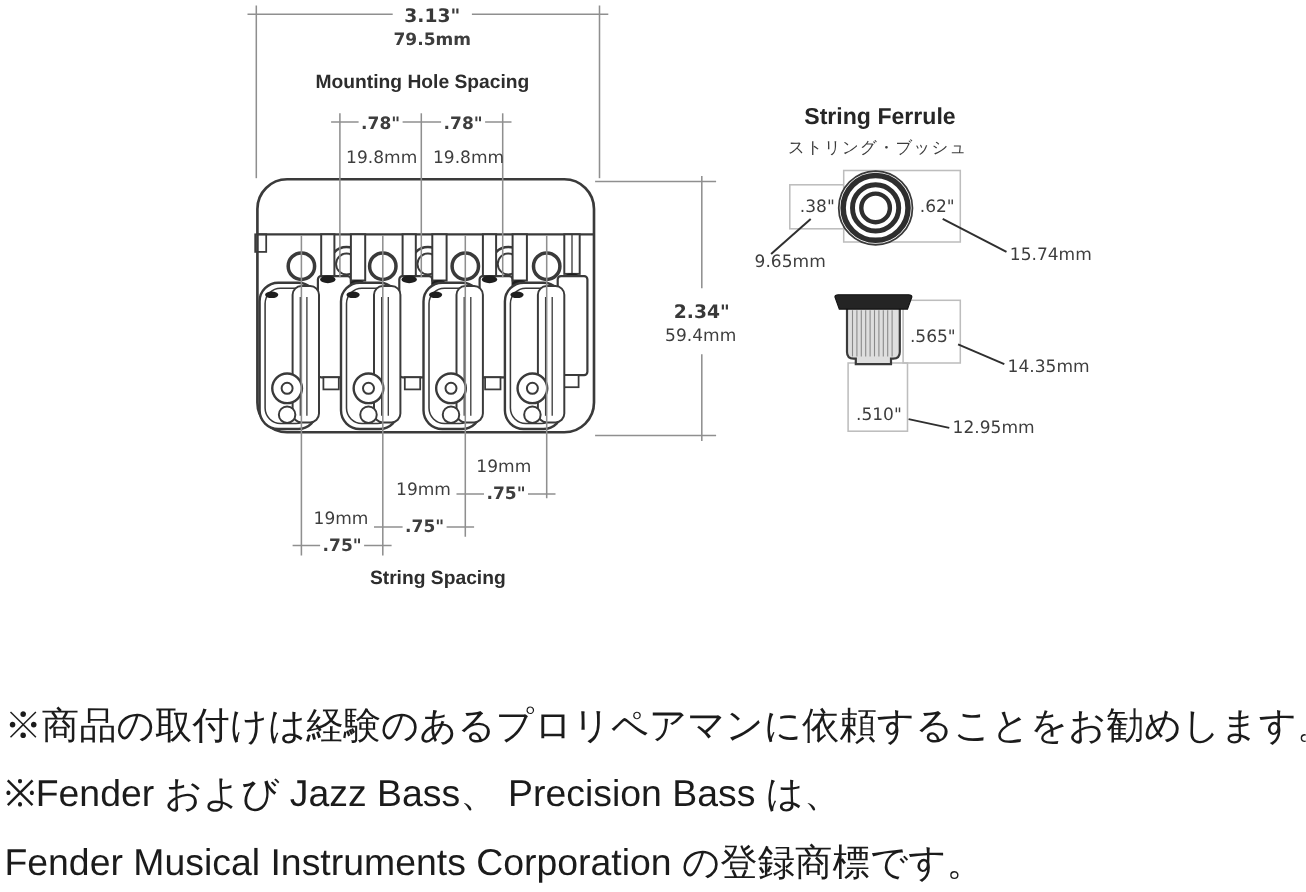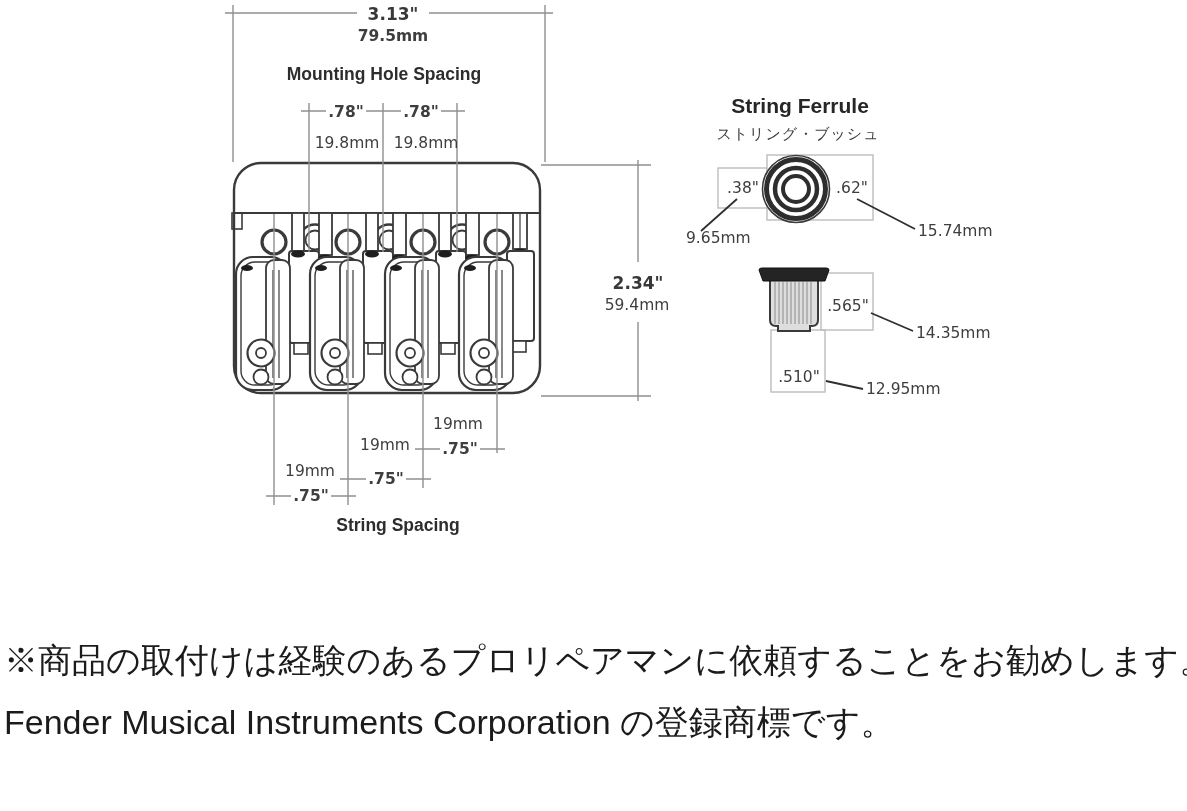--- a/index.html
+++ b/index.html
@@ -226,16 +226,17 @@
   <text class="t" x="918" y="236">15.74mm</text>
 
   <text class="t" x="848" y="311" text-anchor="middle">.565"</text>
   <text class="t" x="916" y="338">14.35mm</text>
   <text class="t" x="799" y="382" text-anchor="middle">.510"</text>
   <text class="t" x="866" y="394">12.95mm</text>
 </svg>
 
   <div class="notes">
     <div>※商品の取付けは経験のあるプロリペアマンに依頼することをお勧めします。</div>
+    <div>※Fender および Jazz Bass、 Precision Bass は、</div>
     <div>Fender Musical Instruments Corporation の登録商標です。</div>
   </div>
 
 </div>
 
 </body></html>

